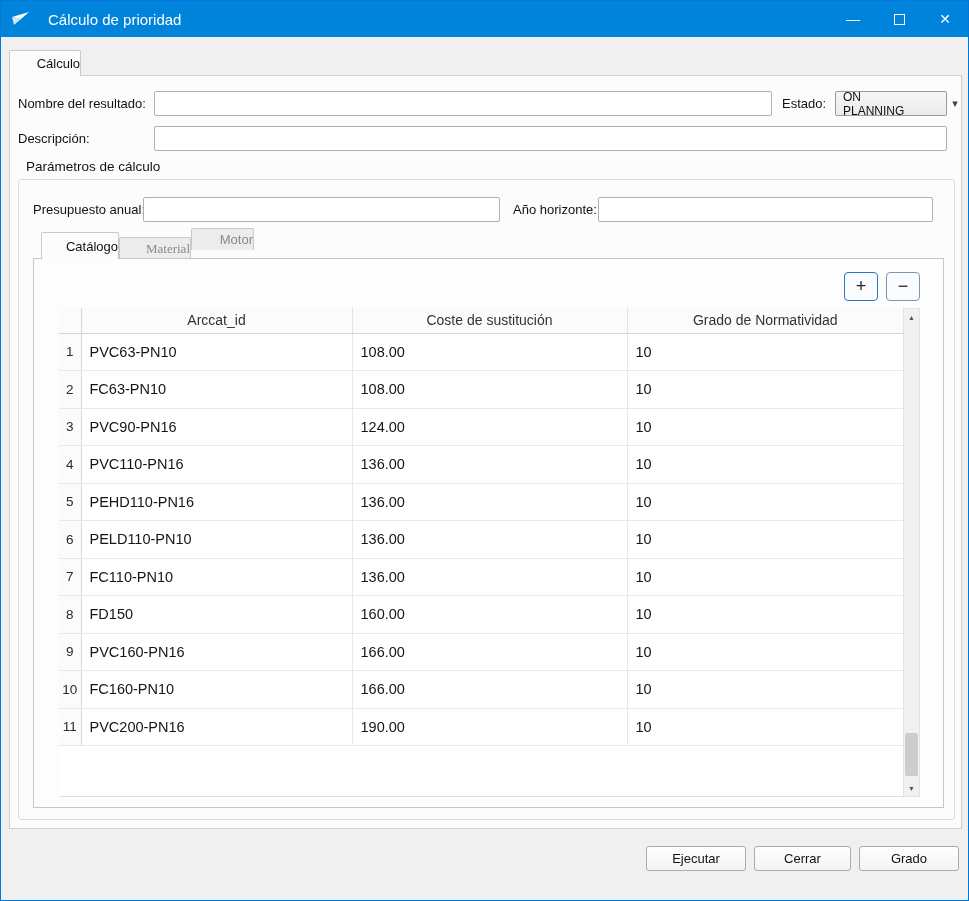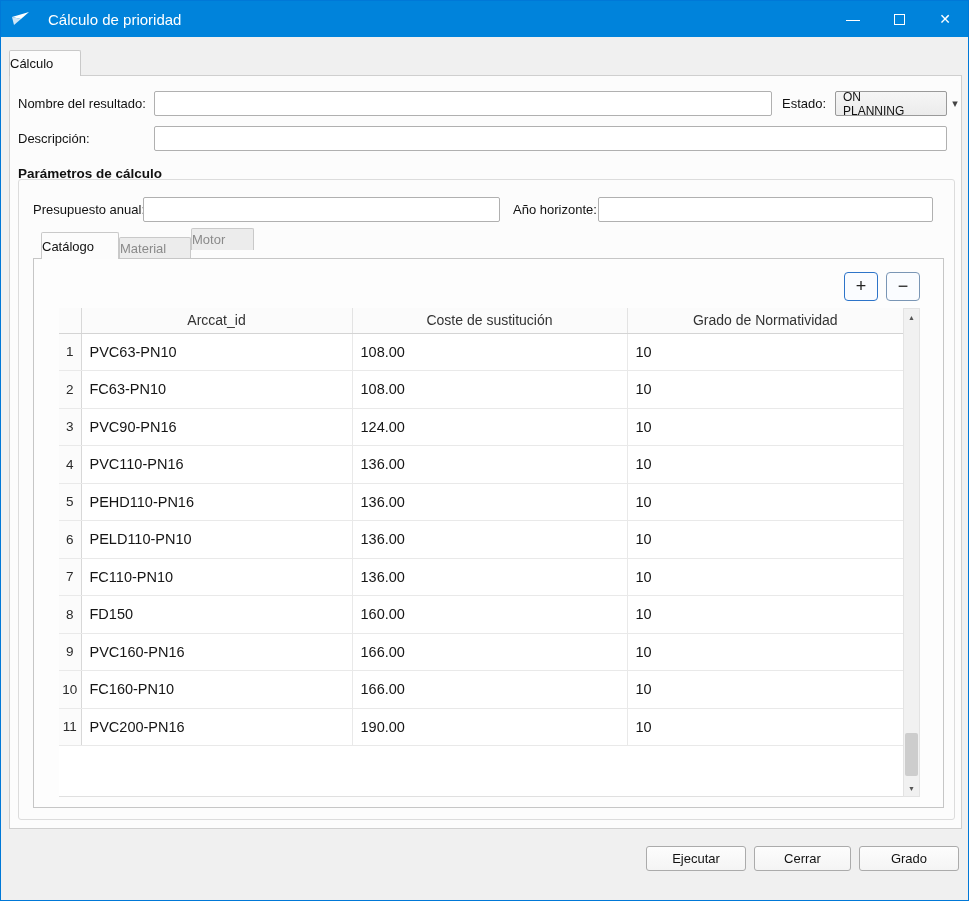--- a/index.html
+++ b/index.html
@@ -30,21 +30,21 @@
   .win-controls { margin-left: auto; display: flex; height: 100%; }
   .win-btn {
     width: 46px; height: 100%;
     display: flex; align-items: center; justify-content: center;
     color: #fff; font-size: 14px; cursor: default;
   }
   .max-glyph { width: 11px; height: 11px; border: 1px solid #fff; display: block; }
   
   .tab {
     position: absolute;
-    display: flex; align-items: center; justify-content: flex-start;
+    display: flex; align-items: center; justify-content: flex-end;
     font-size: 13px;
     border: 1px solid #c9c9c9; border-bottom: none;
     border-radius: 2px 2px 0 0;
   }
   .tab.active { background: #fcfcfc; z-index: 3; }
   .tab.inactive { background: #ececec; color: #8a8a8a; z-index: 1; }
   #tab-calculo  { left: 8px;  top: 49px; width: 72px; height: 26px; }
   #tab-infolog  { left: 80px; top: 53px; width: 72px; height: 21px; margin-top: 44px; }
   
   .tabpanel {
@@ -63,32 +63,32 @@
   .combo {
     position: absolute; left: 825px; top: 15px; width: 112px; height: 25px;
     border: 1px solid #9a9a9a; border-radius: 2px;
     background: linear-gradient(#f6f6f6, #ebebeb);
     display: flex; align-items: center;
     font-size: 12px; padding: 0 4px 0 7px; cursor: default; gap: 48px;
   }
   .combo-arrow { margin-left: auto; font-size: 11px; color: #444; }
   #lbl-desc { left: 8px; top: 50px; }
   #inp-desc { left: 144px; top: 50px; width: 793px; }
-  .group-title { position: absolute; left: 8px; top: 83px; font-weight: bold; font-size: 13.5px; margin-top: 7px; }
+  .group-title { position: absolute; left: 16px; top: 83px; font-weight: normal; font-size: 13.5px; }
   
   .groupbox {
     position: absolute; left: 8px; top: 103px; width: 937px; height: 641px;
     border: 1px solid #dcdcdc; border-radius: 3px;
   }
   #lbl-presupuesto { left: 14px;  top: 17px; }
   #inp-presupuesto { left: 124px; top: 17px; width: 357px; }
   #lbl-horizonte   { left: 494px; top: 17px; }
   #inp-horizonte   { left: 579px; top: 17px; width: 335px; }
   #tab-catalogo { left: 22px;  top: 52px; width: 78px; height: 27px; }
-  #tab-material { left: 100px; top: 57px; width: 72px; height: 22px; }
+  #tab-material { left: 100px; top: 57px; width: 72px; height: 22px; font-family: Liberation Serif, serif; }
   #tab-motor    { left: 172px; top: 48px; width: 63px; height: 22px; }
   .innerpanel {
     position: absolute; left: 14px; top: 78px; width: 911px; height: 550px;
     background: #fdfdfd; border: 1px solid #c6c6c6; z-index: 2;
   }
   
   .sq-btn {
     position: absolute; top: 13px; width: 34px; height: 29px;
     background: #fafcff; border-radius: 4px;
     display: flex; align-items: center; justify-content: center;

